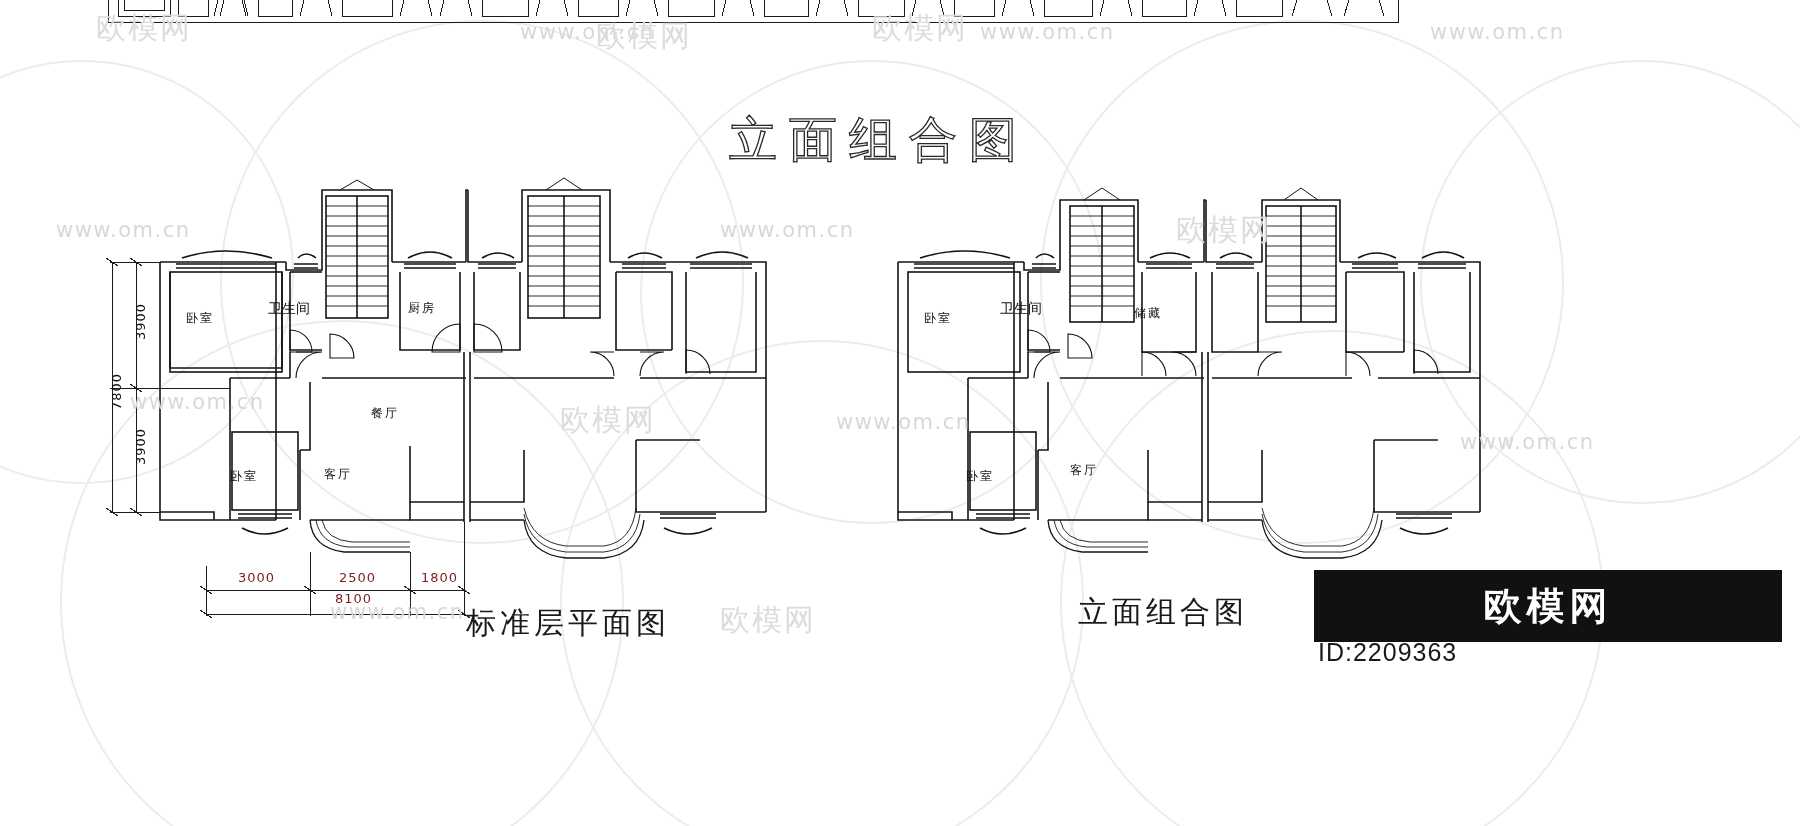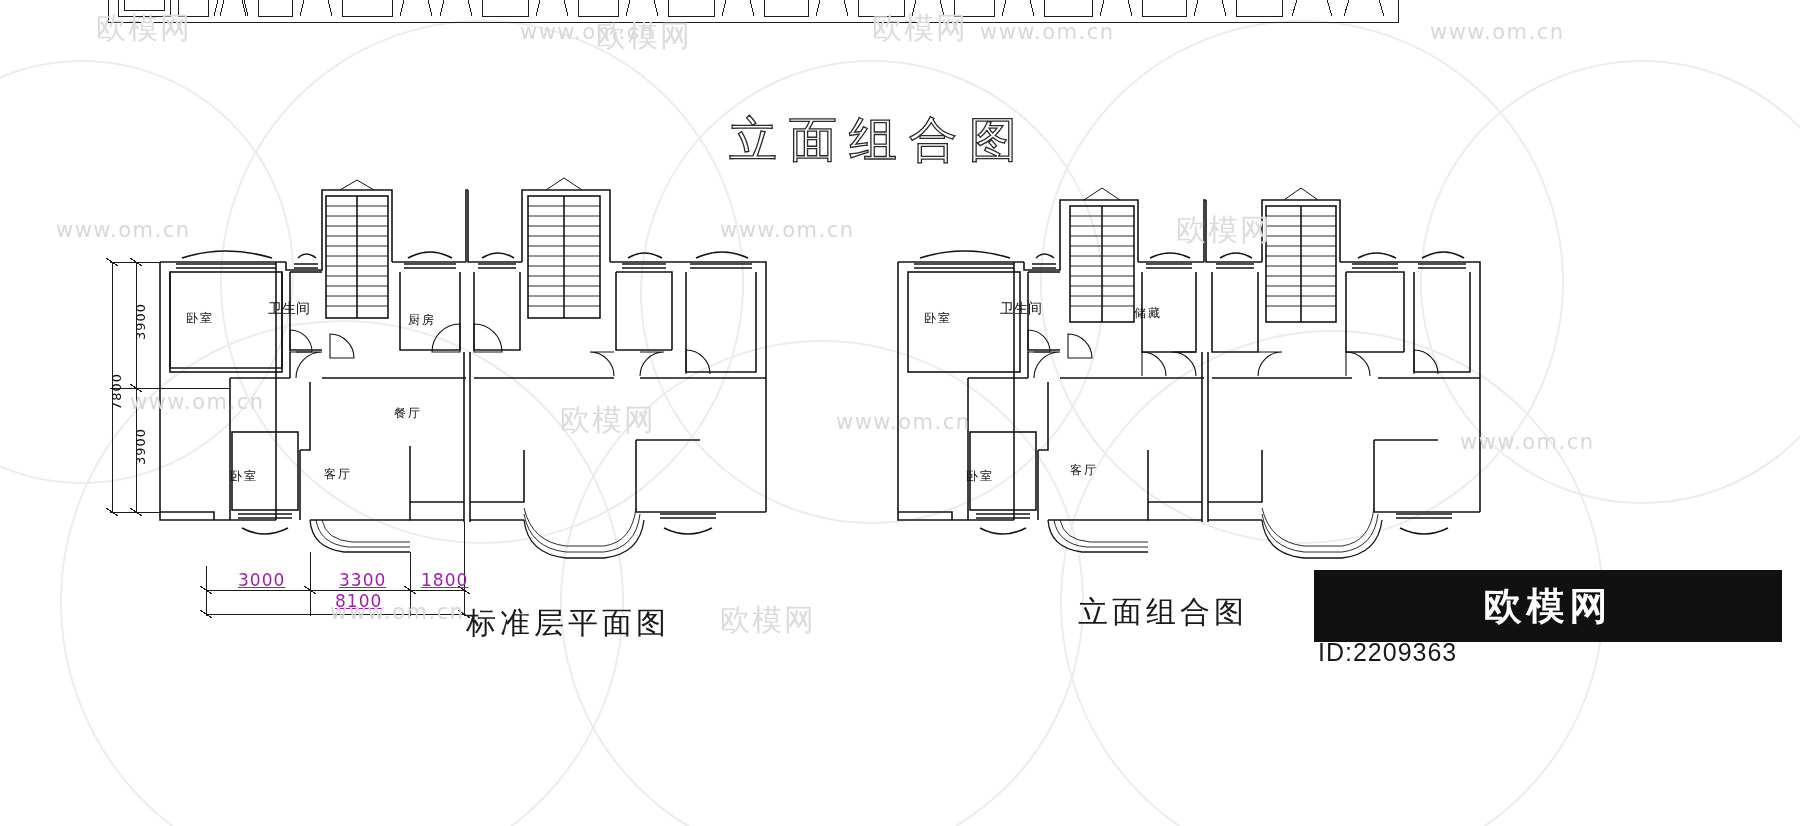--- a/index.html
+++ b/index.html
@@ -12,22 +12,22 @@
   .wm-layer{position:absolute;left:0;top:0;width:1800px;height:826px;pointer-events:none;}
   .wm{position:absolute;color:#d8d8d8;font-size:21px;letter-spacing:1.5px;white-space:nowrap;
       font-family:"DejaVu Sans",sans-serif;}
   .wm-sofa{position:absolute;color:#dcdcdc;font-size:30px;white-space:nowrap;
            font-family:"DejaVu Sans",sans-serif;letter-spacing:2px;}
   .wm-arc{position:absolute;border:2px solid #ececec;border-radius:50%;}
 
   
   .cn{position:absolute;font-family:"DejaVu Sans","Liberation Sans",sans-serif;
       font-size:12px;color:#111;white-space:nowrap;letter-spacing:2px;}
-  .dim{position:absolute;font-family:"DejaVu Sans",sans-serif;font-size:17px;color:#a21caf;
-       white-space:nowrap;letter-spacing:1px;text-decoration:underline;}
+  .dim{position:absolute;font-family:"DejaVu Sans",sans-serif;font-size:13px;color:#7f1d1d;
+       white-space:nowrap;letter-spacing:1px;}
   .dimv{position:absolute;font-family:"DejaVu Sans",sans-serif;font-size:13px;color:#111;
         white-space:nowrap;transform:rotate(-90deg);transform-origin:left top;letter-spacing:1px;}
   .plan-title{position:absolute;font-family:Liberation Serif, serif;
               font-size:30px;color:#1a1a1a;white-space:nowrap;letter-spacing:4px;}
 
   .main-title{position:absolute;font-family:"DejaVu Sans","Liberation Sans",sans-serif;
               font-size:48px;letter-spacing:12px;white-space:nowrap;
               color:transparent;-webkit-text-stroke:1.3px #2a2a2a;
               text-shadow:0 0 0 transparent;}
 
@@ -231,30 +231,30 @@
       <line x1="304" y1="586" x2="316" y2="594"></line>
       <line x1="404" y1="586" x2="416" y2="594"></line>
       <line x1="458" y1="586" x2="470" y2="594"></line>
       <line x1="200" y1="610" x2="212" y2="618"></line>
       <line x1="458" y1="610" x2="470" y2="618"></line>
     </g>
   </svg>
 
   <div class="cn" style="left:186px;top:310px;">卧室</div>
   <div class="cn" style="left:268px;top:300px;font-size:14px;letter-spacing:0;">卫生间</div>
-  <div class="cn" style="left:408px;top:312px;">厨房</div>
-  <div class="cn" style="left:394px;top:405px;">餐厅</div>
+  <div class="cn" style="left:408px;top:300px;">厨房</div>
+  <div class="cn" style="left:371px;top:405px;">餐厅</div>
   <div class="cn" style="left:324px;top:466px;">客厅</div>
   <div class="cn" style="left:230px;top:468px;">卧室</div>
 
   <div class="dimv" style="left:133px;top:340px;">3900</div>
   <div class="dimv" style="left:133px;top:465px;">3900</div>
   <div class="dimv" style="left:109px;top:410px;">7800</div>
   <div class="dim" style="left:238px;top:570px;">3000</div>
-  <div class="dim" style="left:339px;top:570px;">3300</div>
+  <div class="dim" style="left:339px;top:570px;">2500</div>
   <div class="dim" style="left:421px;top:570px;">1800</div>
   <div class="dim" style="left:319px;top:591px;margin-left:16px;">8100</div>
 
   <div class="plan-title" style="left:466px;top:603px;">标准层平面图</div>
 
   <svg class="draw" viewBox="0 0 1800 826">
     <g stroke="#141414" fill="none" stroke-width="1.6" shape-rendering="geometricPrecision">
       <path d="M898,262 L898,512 L952,512 L952,520"></path>
       <path d="M898,262 L1024,262"></path>
       <path d="M1024,262 L1024,270 L1060,270 L1060,262"></path>

